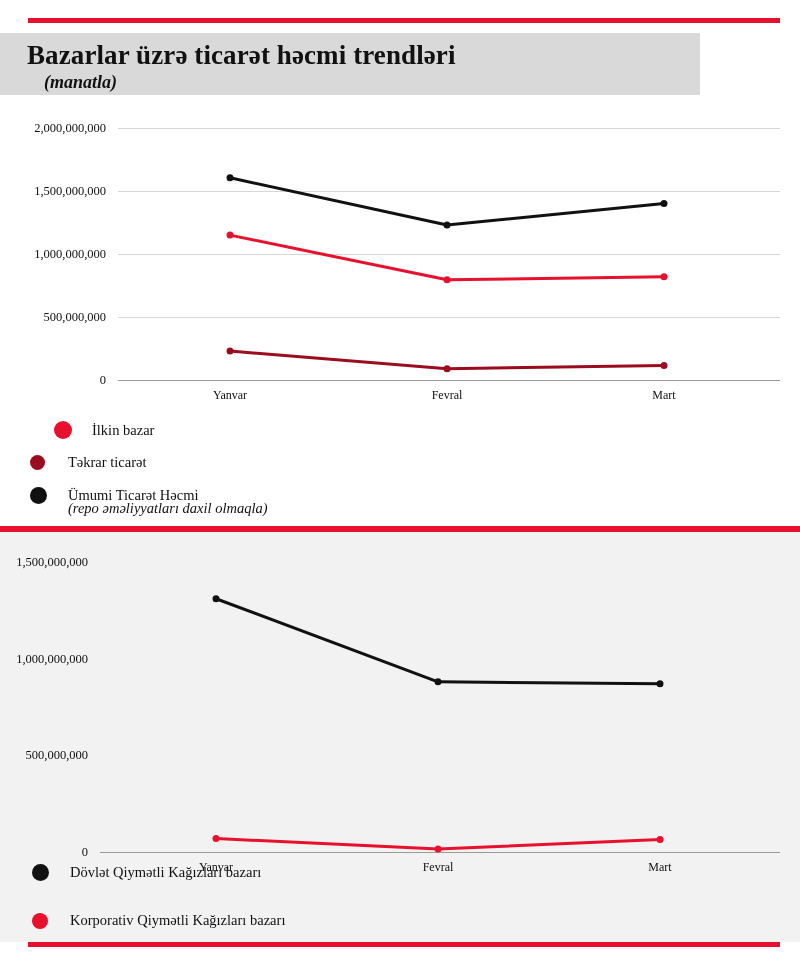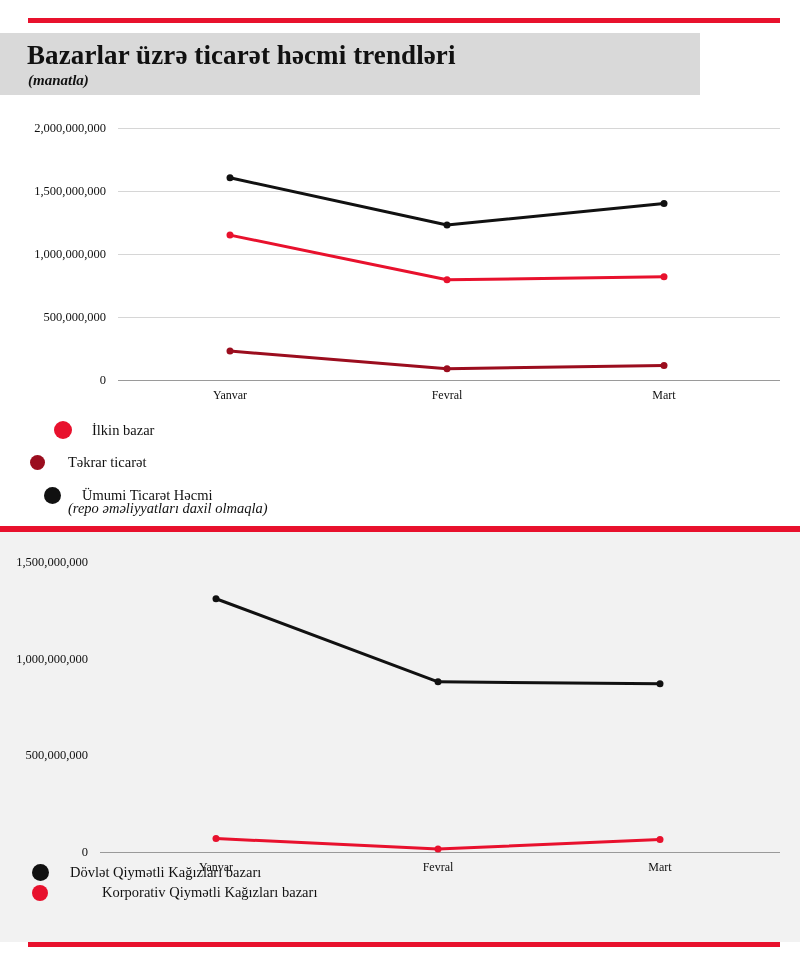--- a/index.html
+++ b/index.html
@@ -61,23 +61,23 @@
     left: 27px;
     top: 40px;
     font-size: 27px;
     font-weight: bold;
     letter-spacing: .1px;
     color: #111;
     white-space: nowrap;
   }
   .title-sub {
     position: absolute;
-    left: 28px;
+    left: 44px;
     top: 72px;
-    font-size: 15px;
+    font-size: 18px;
     font-style: italic;
     font-weight: bold;
     color: #111;
     text-align: center;
   }
 
   
   .panel {
     position: absolute;
     left: 0;
@@ -193,21 +193,21 @@
       </div>
     <div id="legend-top">
         <div class="legend-item" style="left: 30px; top: 325px; padding-left: 24px;">
           <span class="legend-dot" style="width: 18px; height: 18px; background: rgb(232, 17, 45);"></span>
           <span class="legend-label" style="margin-left: 20px;">İlkin bazar</span>
         </div>
         <div class="legend-item" style="left: 30px; top: 358px;">
           <span class="legend-dot" style="width: 15px; height: 15px; background: rgb(155, 13, 30);"></span>
           <span class="legend-label" style="margin-left: 23px;">Təkrar ticarət</span>
         </div>
-        <div class="legend-item" style="left: 44px; top: 391px;">
+        <div class="legend-item" style="left: 30px; top: 391px;">
           <span class="legend-dot" style="width: 17px; height: 17px; background: rgb(17, 17, 17);"></span>
           <span class="legend-label" style="margin-left: 21px;">Ümumi Ticarət Həcmi</span>
         </div>
         <div class="legend-note" style="left: 68px; top: 404px;">(repo əməliyyatları daxil olmaqla)</div>
       </div>
   </div>
 
   <div class="panel panel-bottom">
     <div class="plot plot-bottom" id="plot-bottom">
         <div class="axisline" style="top: 290px;"></div>
@@ -230,20 +230,20 @@
           <circle cx="116" cy="276.46666666666664" r="3.5" fill="#e8112d"></circle>
           <circle cx="338" cy="287.1" r="3.5" fill="#e8112d"></circle>
           <circle cx="560" cy="277.43333333333334" r="3.5" fill="#e8112d"></circle>
         </svg>
       </div>
     <div id="legend-bottom">
         <div class="legend-item" style="left: 32px; top: 332px;">
           <span class="legend-dot" style="width: 17px; height: 17px; background: rgb(17, 17, 17);"></span>
           <span class="legend-label" style="margin-left: 21px;">Dövlət Qiymətli Kağızları bazarı</span>
         </div>
-        <div class="legend-item" style="left: 32px; top: 352px; gap: 32px;">
+        <div class="legend-item" style="left: 32px; top: 380px;">
           <span class="legend-dot" style="width: 16px; height: 16px; background: rgb(232, 17, 45);"></span>
           <span class="legend-label" style="margin-left: 22px;">Korporativ Qiymətli Kağızları bazarı</span>
         </div>
       </div>
   </div>
 
 </div>
 
 </body></html>

